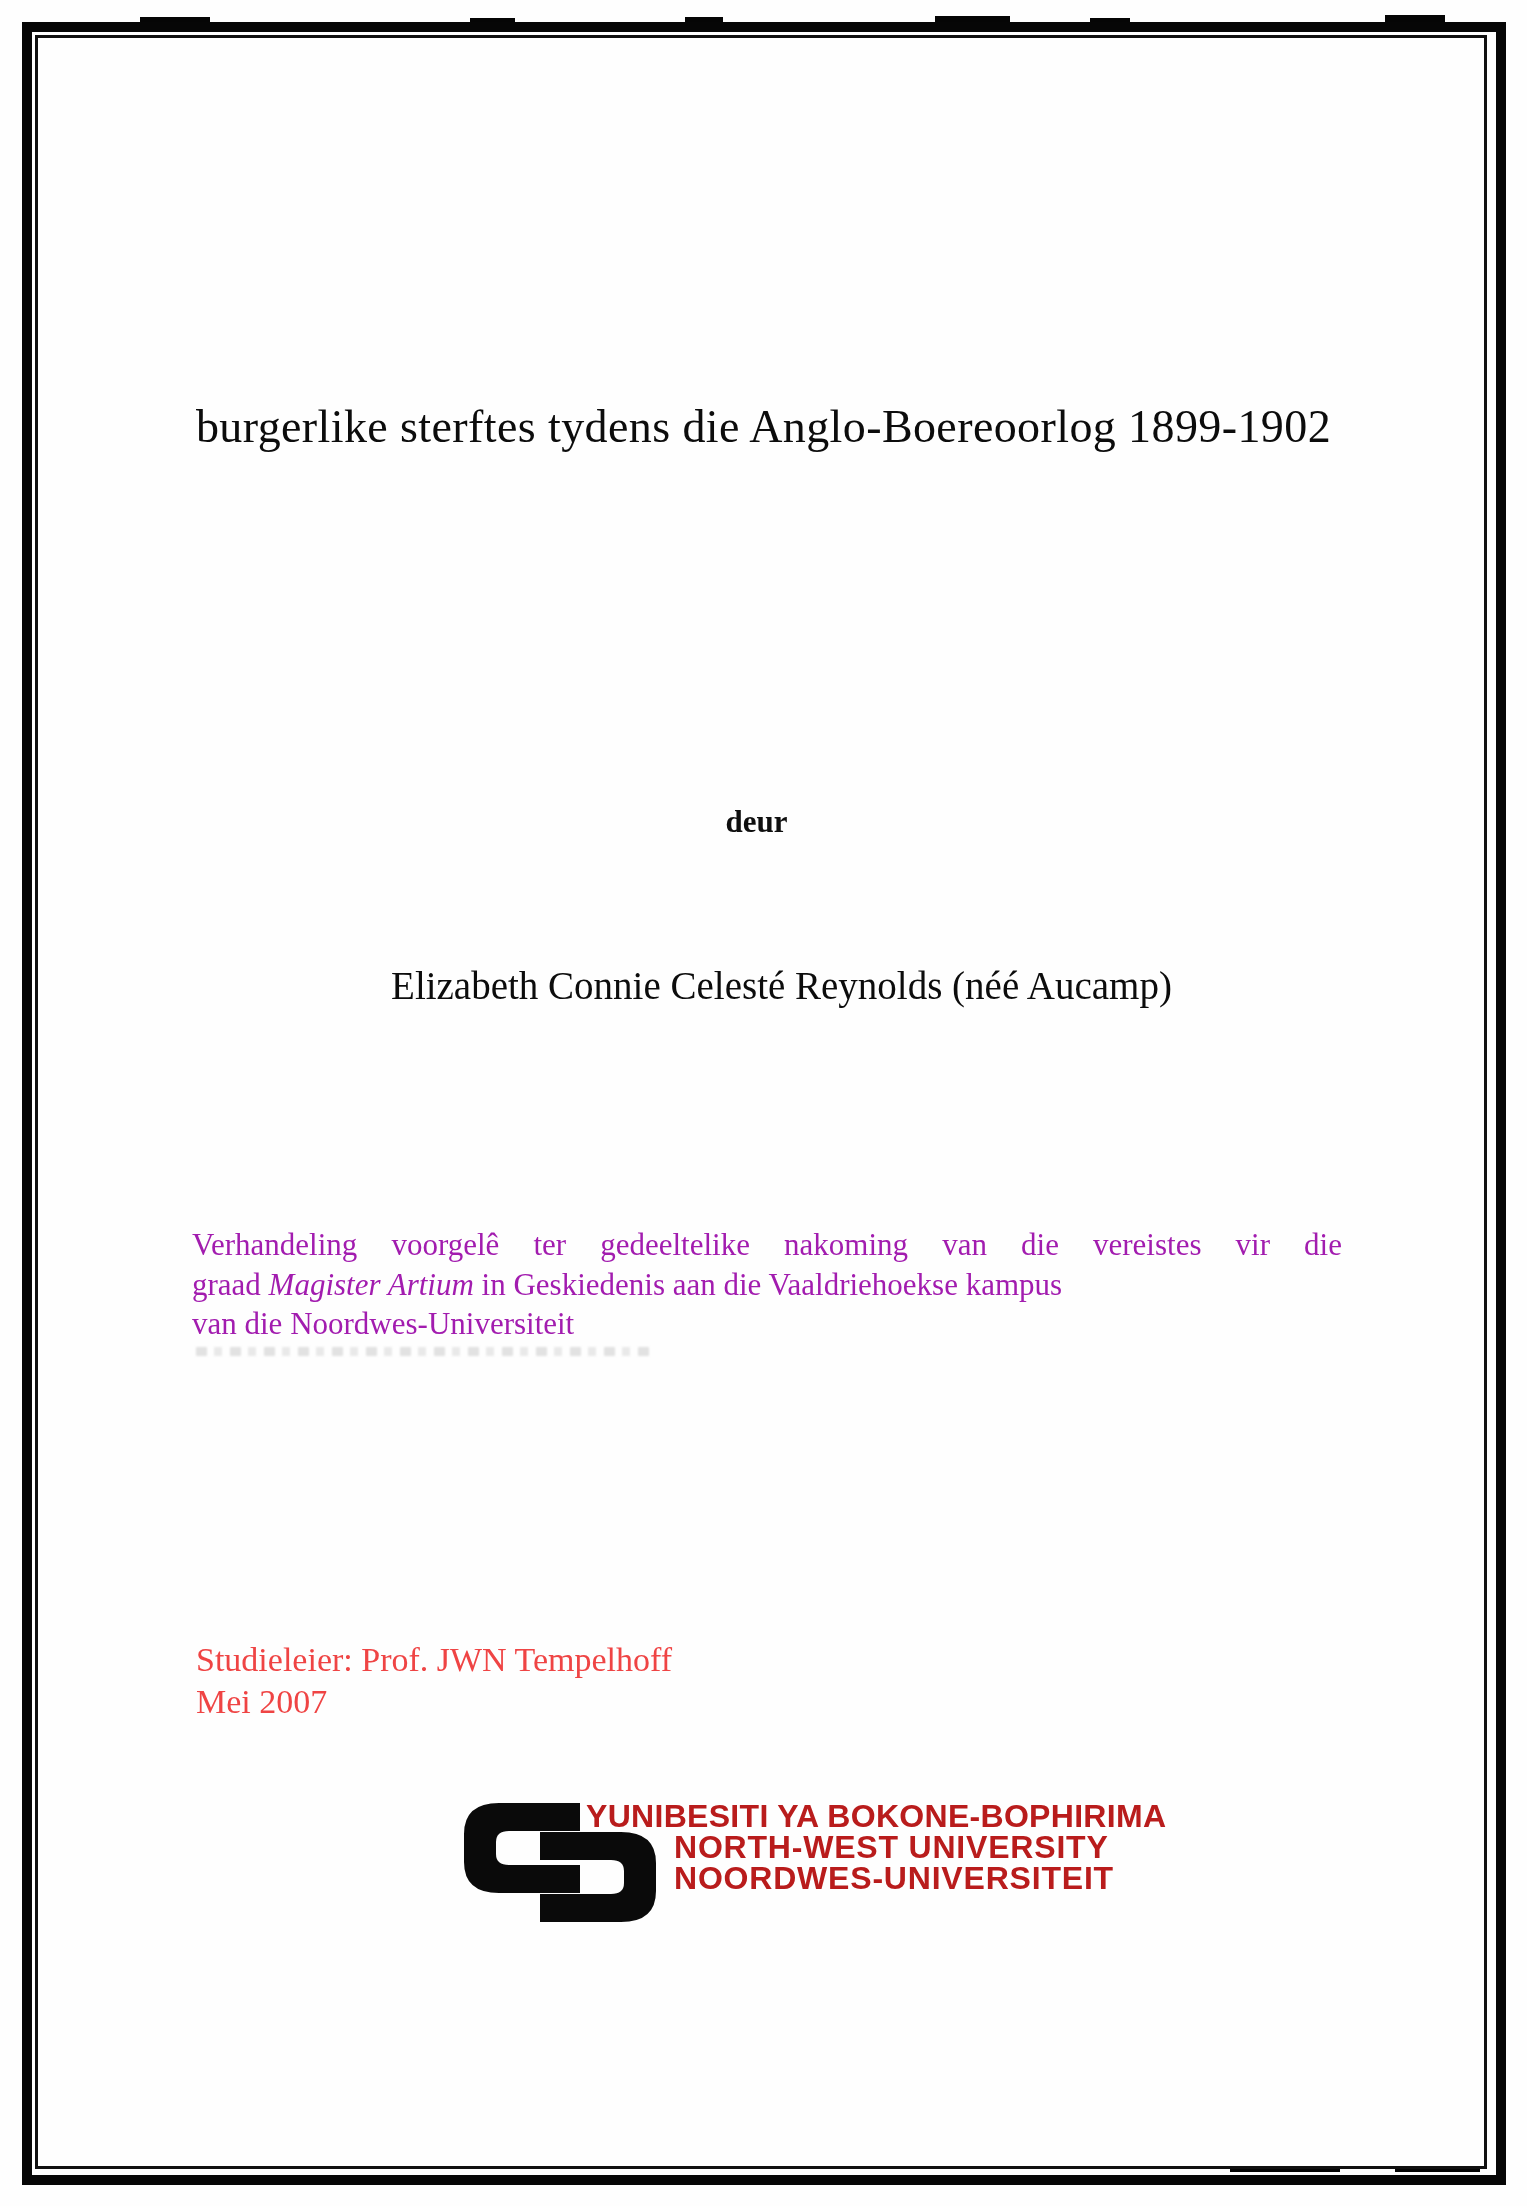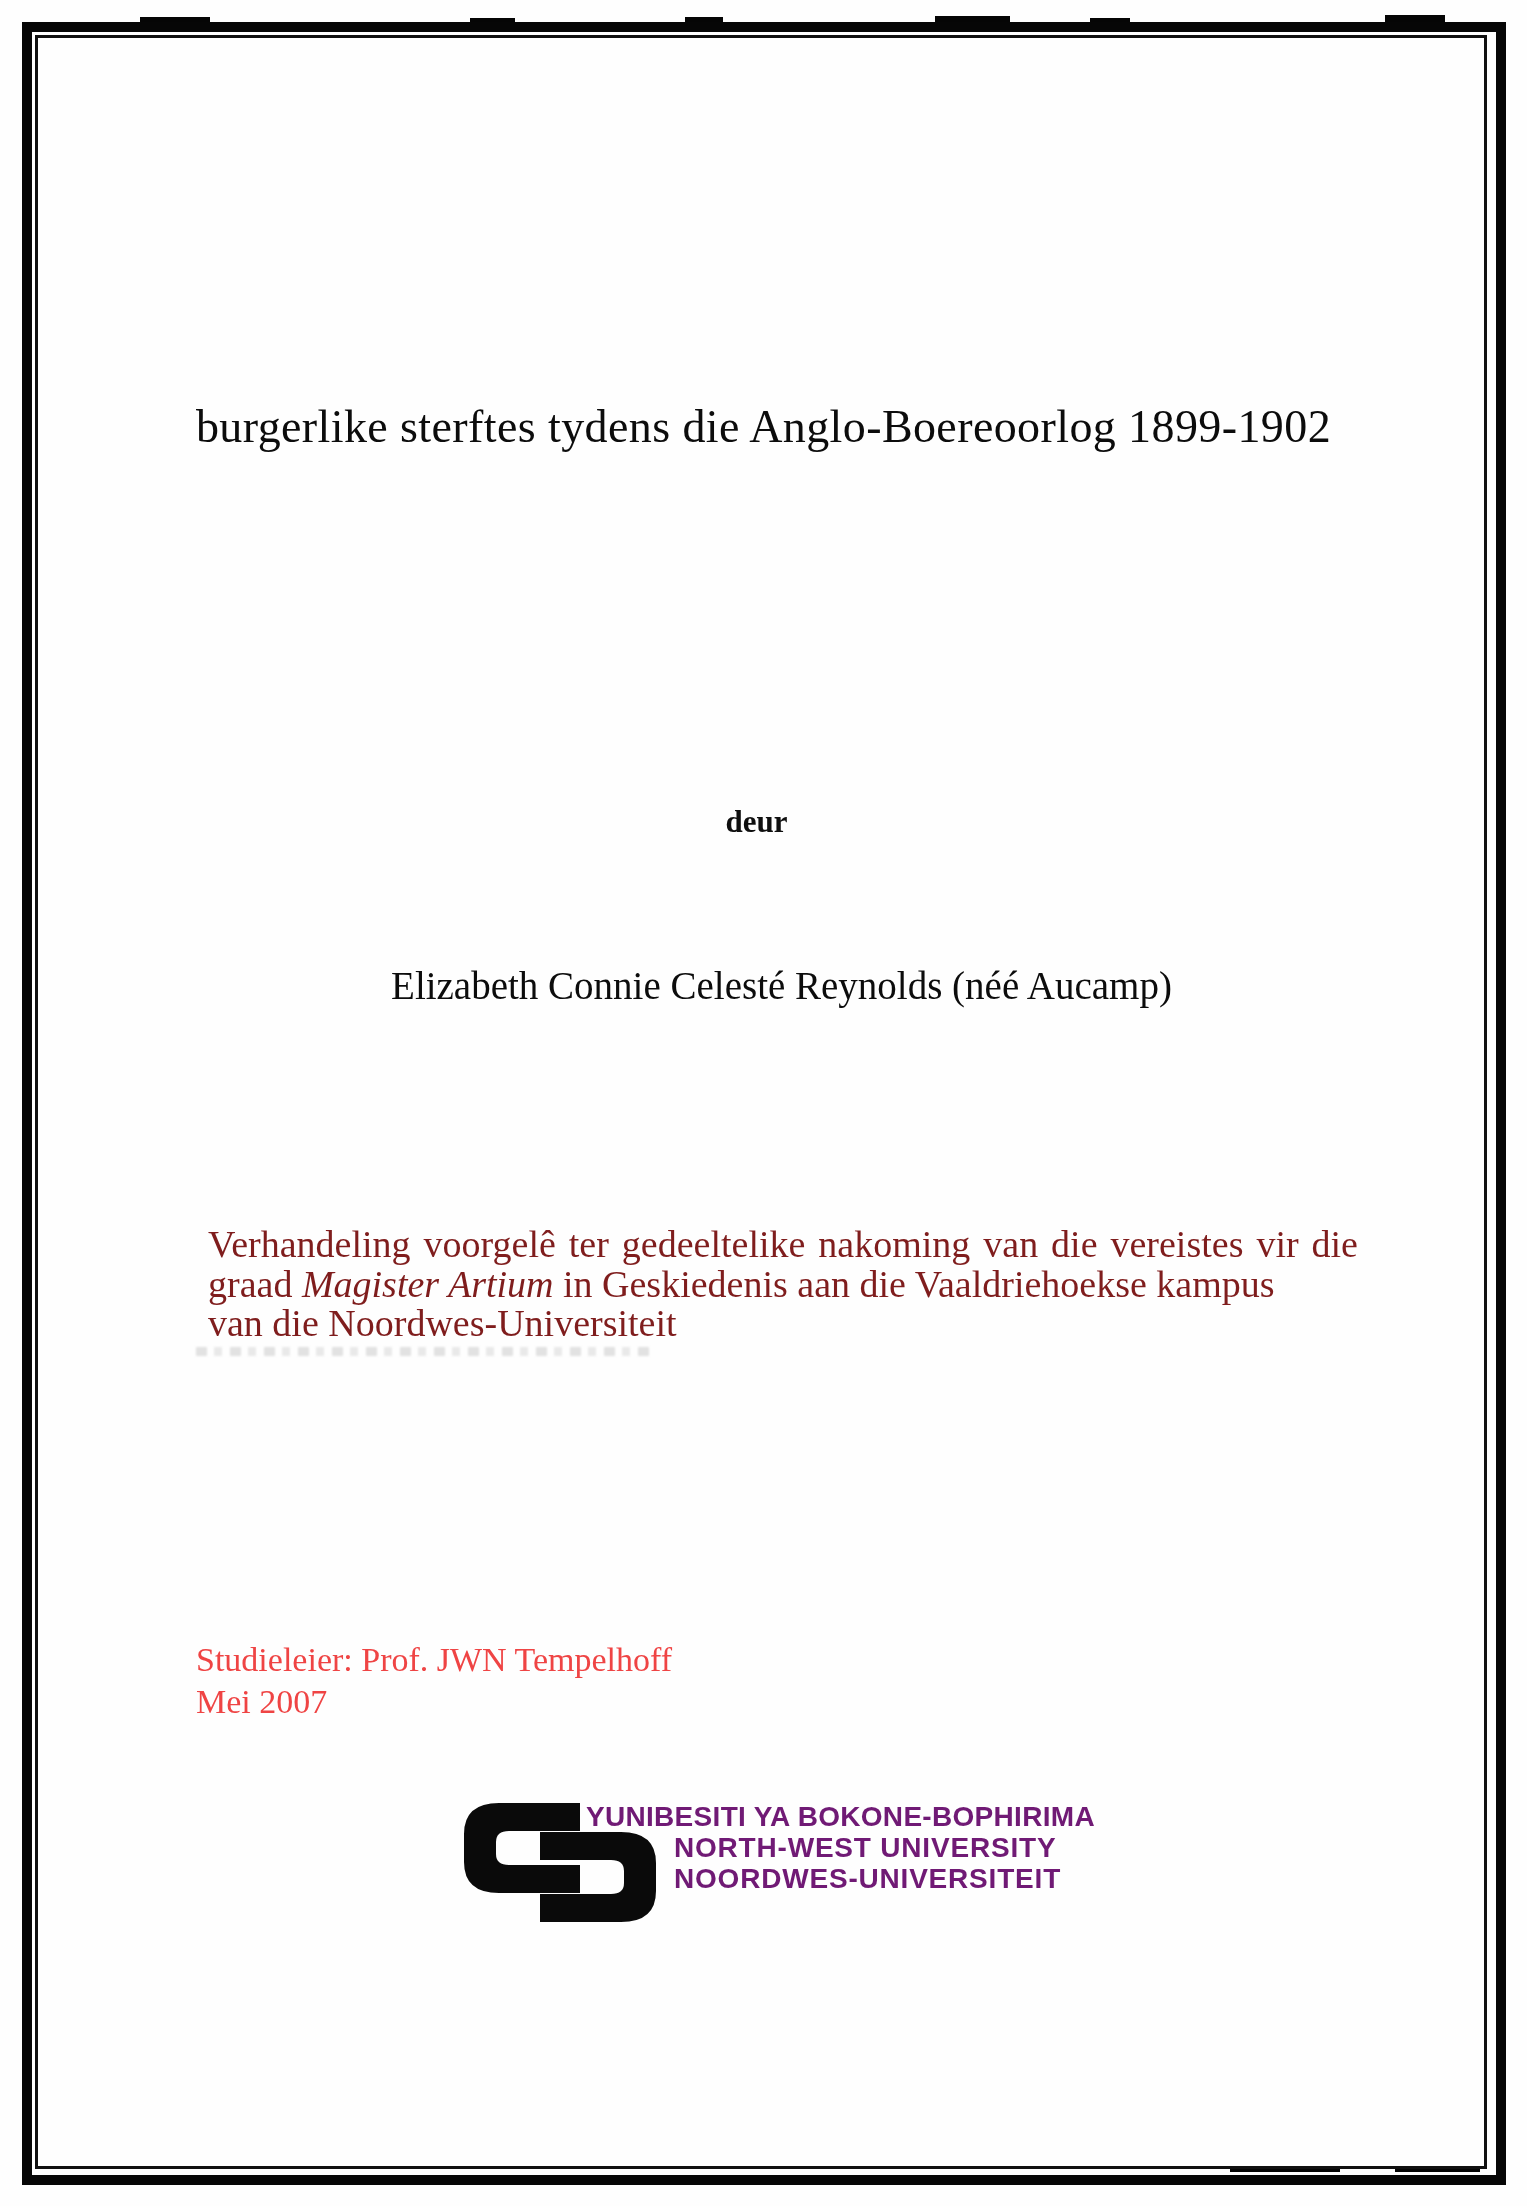--- a/index.html
+++ b/index.html
@@ -74,26 +74,26 @@
     left: 0; right: 0;
     top: 963px;
     text-align: center;
     font-size: 39px;
     line-height: 46px;
     color: #0c0c0c;
     padding-left: 36px;
   }
   .statement-block {
     position: absolute;
-    left: 208px;
+    left: 192px;
     width: 1150px;
     top: 1225px;
-    font-size: 38px;
+    font-size: 31px;
     line-height: 39.5px;
-    color: #7f1d1d;
+    color: #a21caf;
   }
   .statement-line-justified {
     text-align: justify;
     text-align-last: justify;
   }
   .statement-italic {
     font-style: italic;
   }
   .supervisor-block {
     position: absolute;
@@ -108,24 +108,24 @@
   .logo-mark {
     position: absolute;
     left: 463px; top: 1802px;
     width: 195px; height: 125px;
   }
   .logo-text {
     position: absolute;
     left: 586px; top: 1801px;
     font-family: "Liberation Sans", "DejaVu Sans", sans-serif;
     font-weight: bold;
-    font-size: 28px;
+    font-size: 32px;
     line-height: 31px;
     letter-spacing: 0.3px;
-    color: #701a75;
+    color: #b91c1c;
     white-space: nowrap;
   }
   .logo-text .indented {
     padding-left: 88px;
     letter-spacing: 0.8px;
   }
 </style>
 </head>
 <body>
 

